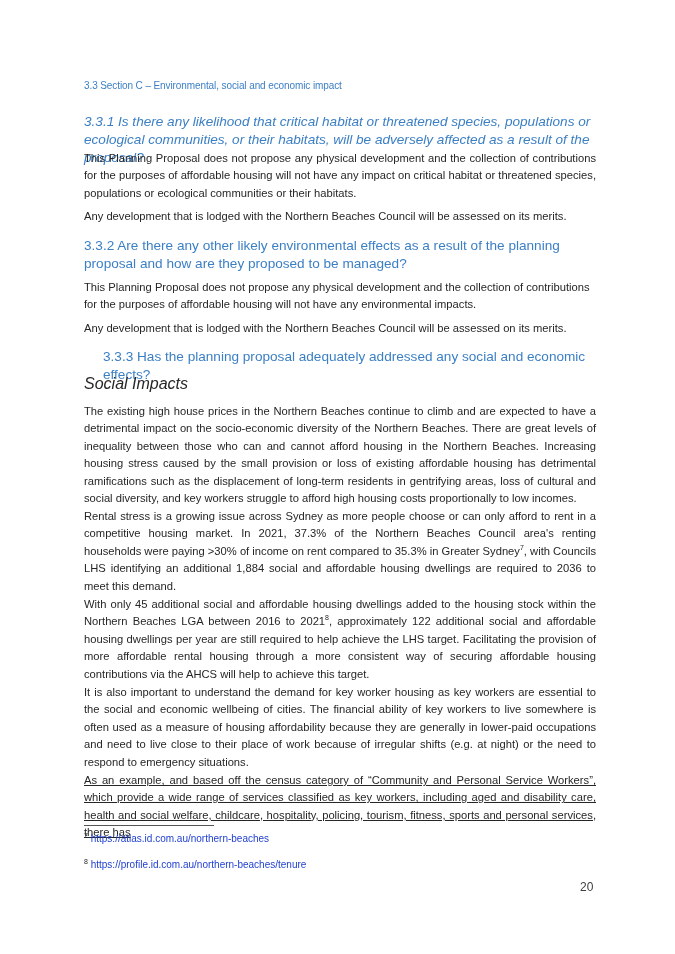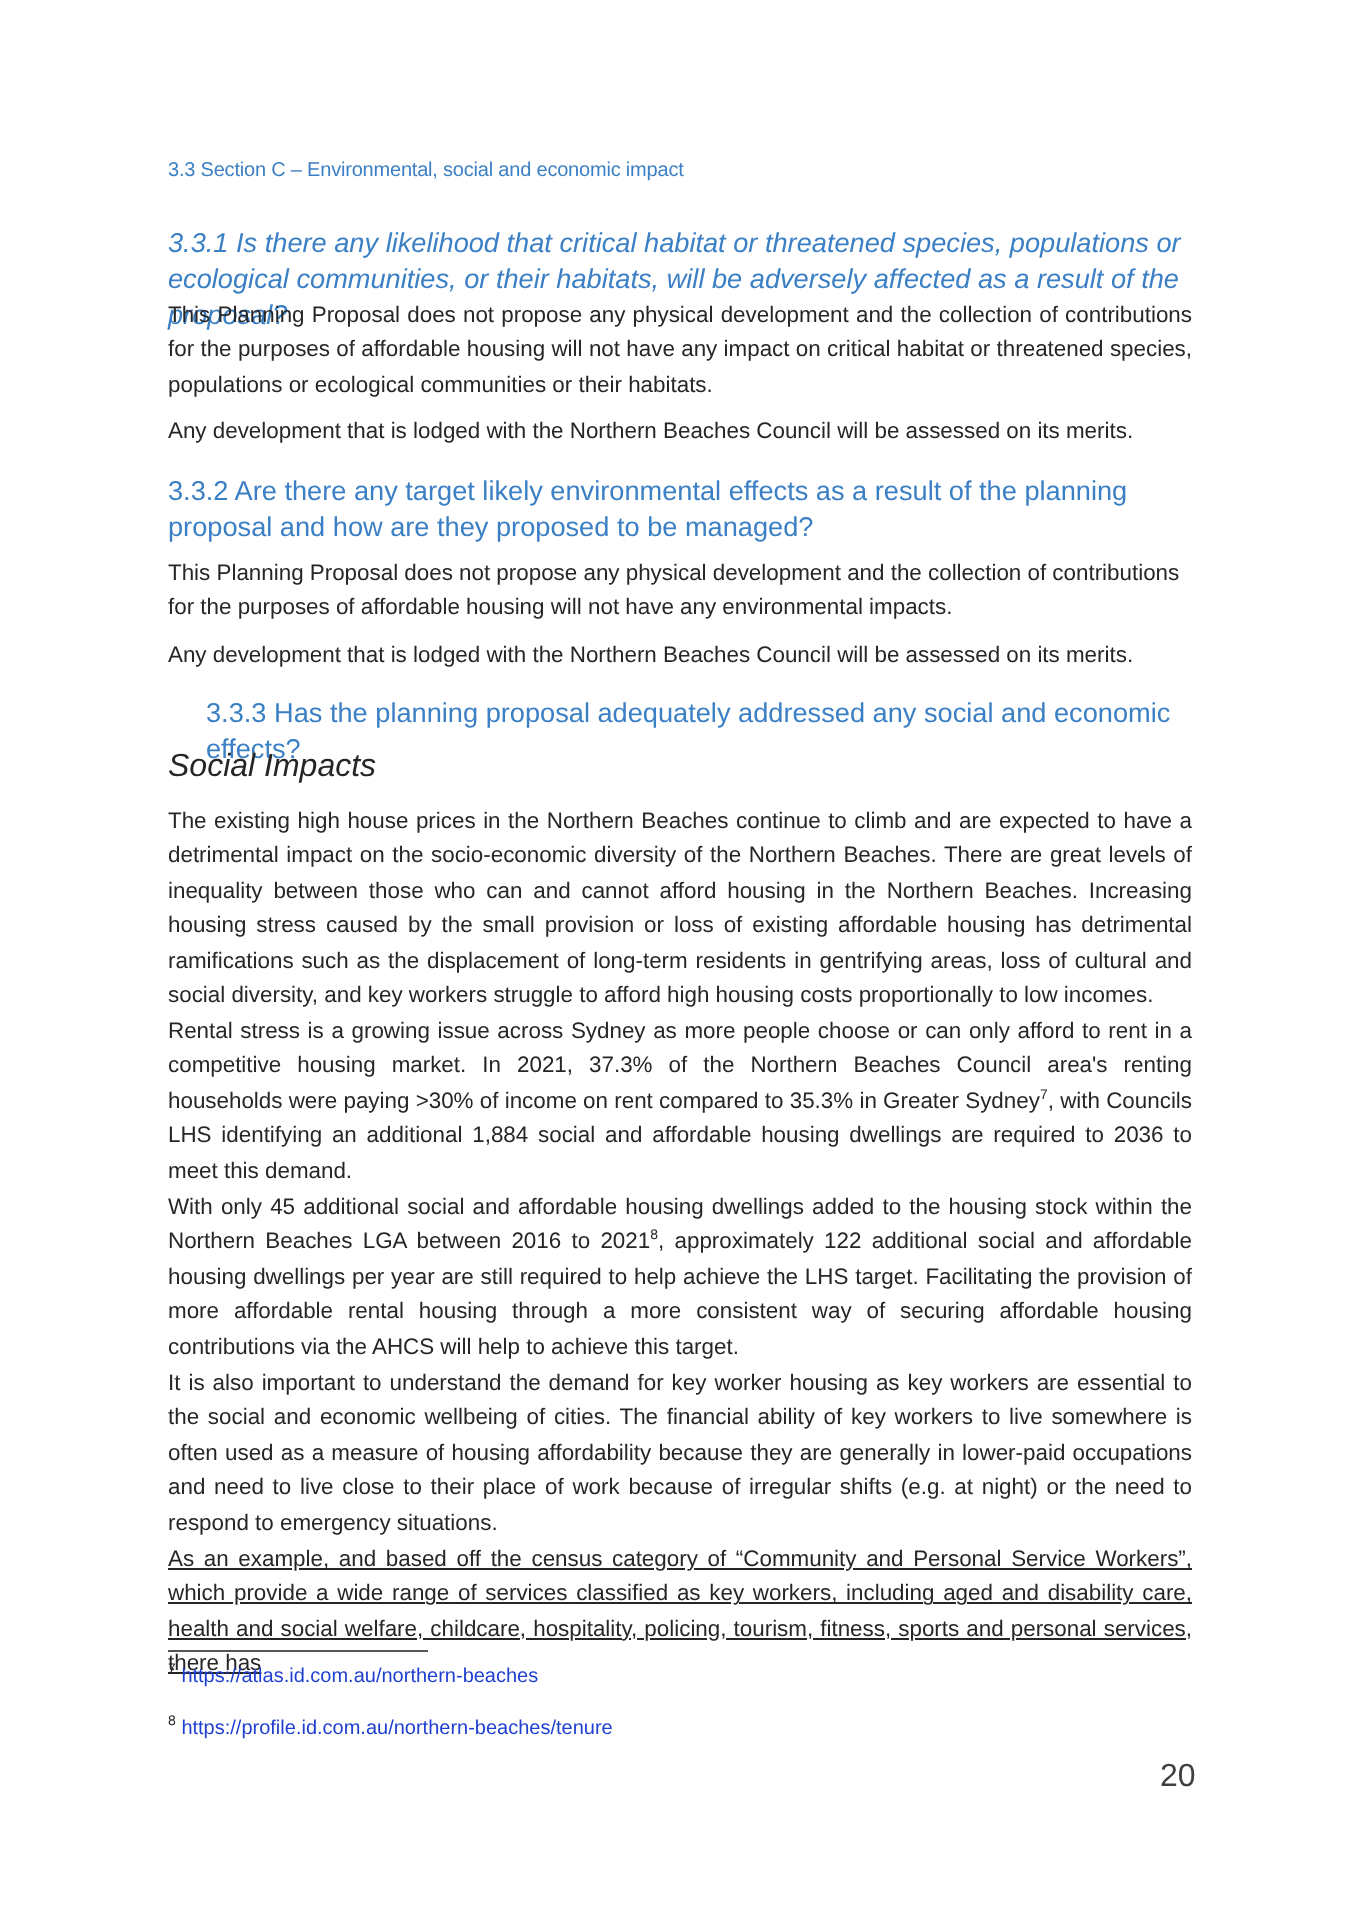--- a/index.html
+++ b/index.html
@@ -8,34 +8,34 @@
   .page { position: absolute; left: 84px; top: 0; width: 512px; }
   .h2 { position: absolute; left: 0; top: 80px; width: 512px; font-size: 10px; color: #3b7fc4; letter-spacing: -0.1px; white-space: nowrap; }
   .h3 { position: absolute; left: 0; width: 512px; font-size: 13.6px; line-height: 18px; color: #3b7fc4; }
   .p { position: absolute; left: 0; width: 512px; font-size: 11.2px; line-height: 17.4px; text-align: justify; color: #262626; }
   .p.nojust { text-align: left; }
   .em { position: absolute; left: 0; font-size: 16px; font-style: italic; color: #262626; }
   sup { font-size: 7px; line-height: 0; vertical-align: super; }
   .fnrule { position: absolute; left: 0; top: 825px; width: 130px; height: 0; border-top: 1px solid #555; }
   .fn { position: absolute; left: 0; font-size: 10px; color: #262626; white-space: nowrap; }
   .fn a { color: #1f3fd0; }
-  .pagenum { position: absolute; left: 580px; top: 880px; font-size: 16px; color: #404040; }
+  .pagenum { position: absolute; left: 580px; top: 880px; font-size: 12px; color: #404040; }
 </style>
 </head>
 <body>
 
 <div class="page">
 
   <div class="h2">3.3 Section C – Environmental, social and economic impact</div>
 
   <div class="h3" style="top:113px;font-style:italic;">3.3.1  Is there any likelihood that critical habitat or threatened species, populations or ecological communities, or their habitats, will be adversely affected as a result of the proposal?</div>
   <div class="p" style="top:150px;">This Planning Proposal does not propose any physical development and the collection of contributions for the purposes of affordable housing will not have any impact on critical habitat or threatened species, populations or ecological communities or their habitats.</div>
   <div class="p nojust" style="top:208px;">Any development that is lodged with the Northern Beaches Council will be assessed on its merits.</div>
 
-  <div class="h3" style="top:237px;">3.3.2  Are there any target likely environmental effects as a result of the planning proposal and how are they proposed to be managed?</div>
+  <div class="h3" style="top:237px;">3.3.2  Are there any other likely environmental effects as a result of the planning proposal and how are they proposed to be managed?</div>
   <div class="p nojust" style="top:279px;">This Planning Proposal does not propose any physical development and the collection of contributions for the purposes of affordable housing will not have any environmental impacts.</div>
   <div class="p nojust" style="top:320px;">Any development that is lodged with the Northern Beaches Council will be assessed on its merits.</div>
 
   <div class="h3" style="top:348px;margin-left:19px;">3.3.3  Has the planning proposal adequately addressed any social and economic effects?</div>
   <div class="em" style="top:375px;">Social Impacts</div>
 
   <div class="p" style="top:403px;">The existing high house prices in the Northern Beaches continue to climb and are expected to have a detrimental impact on the socio-economic diversity of the Northern Beaches. There are great levels of inequality between those who can and cannot afford housing in the Northern Beaches. Increasing housing stress caused by the small provision or loss of existing affordable housing has detrimental ramifications such as the displacement of long-term residents in gentrifying areas, loss of cultural and social diversity, and key workers struggle to afford high housing costs proportionally to low incomes.</div>
 
   <div class="p" style="top:508px;">
     <span>Rental stress is a growing issue across Sydney as more people choose or can only afford to rent in a competitive housing market. In 2021, 37.3% of the Northern Beaches Council area's renting households were paying &gt;30% of income on rent compared to 35.3% in Greater Sydney</span><sup>7</sup><span>, with Councils LHS identifying an additional 1,884 social and affordable housing dwellings are required to 2036 to meet this demand.</span>

